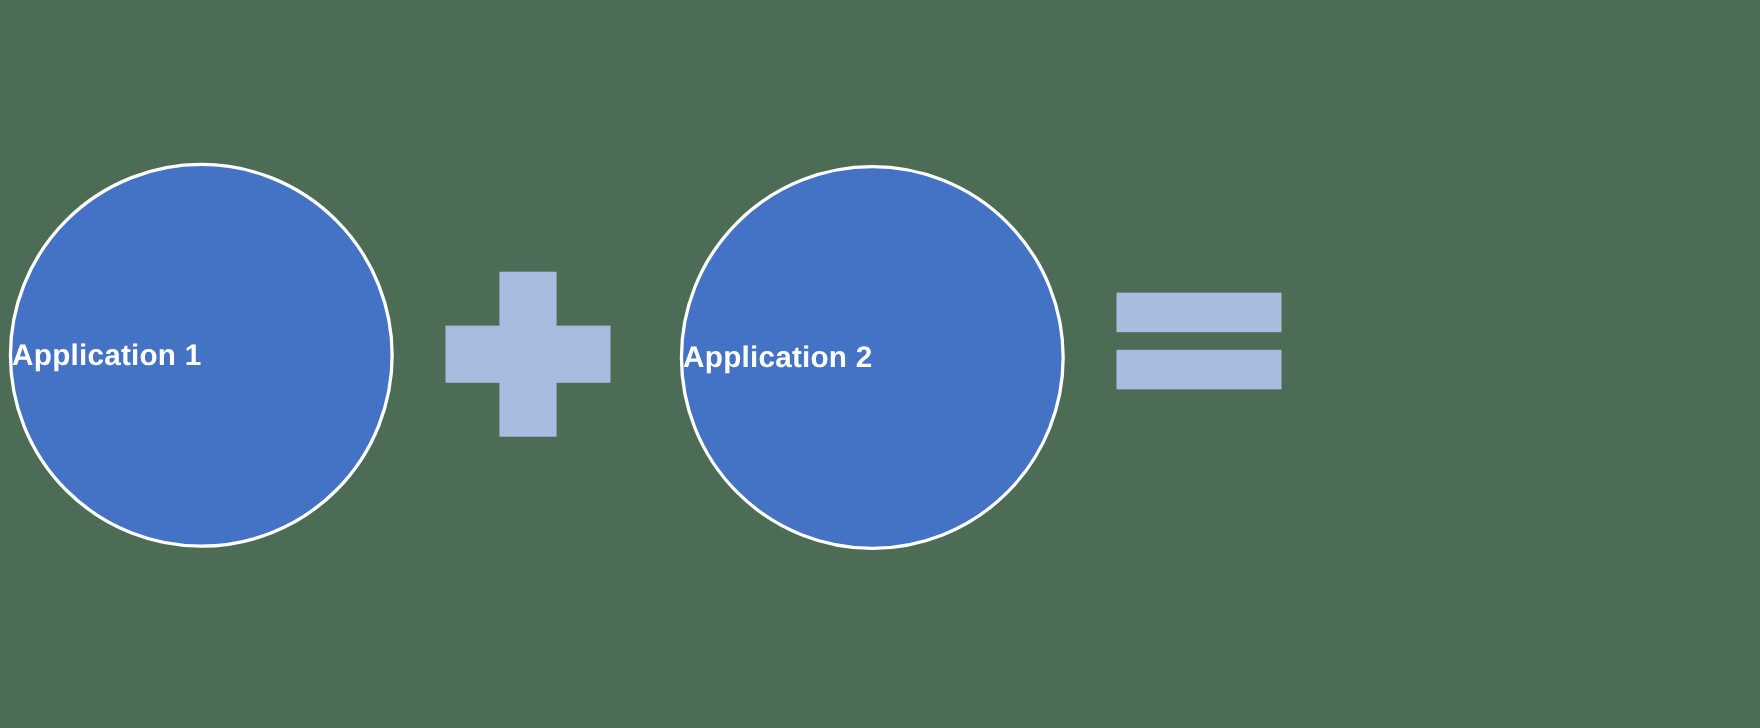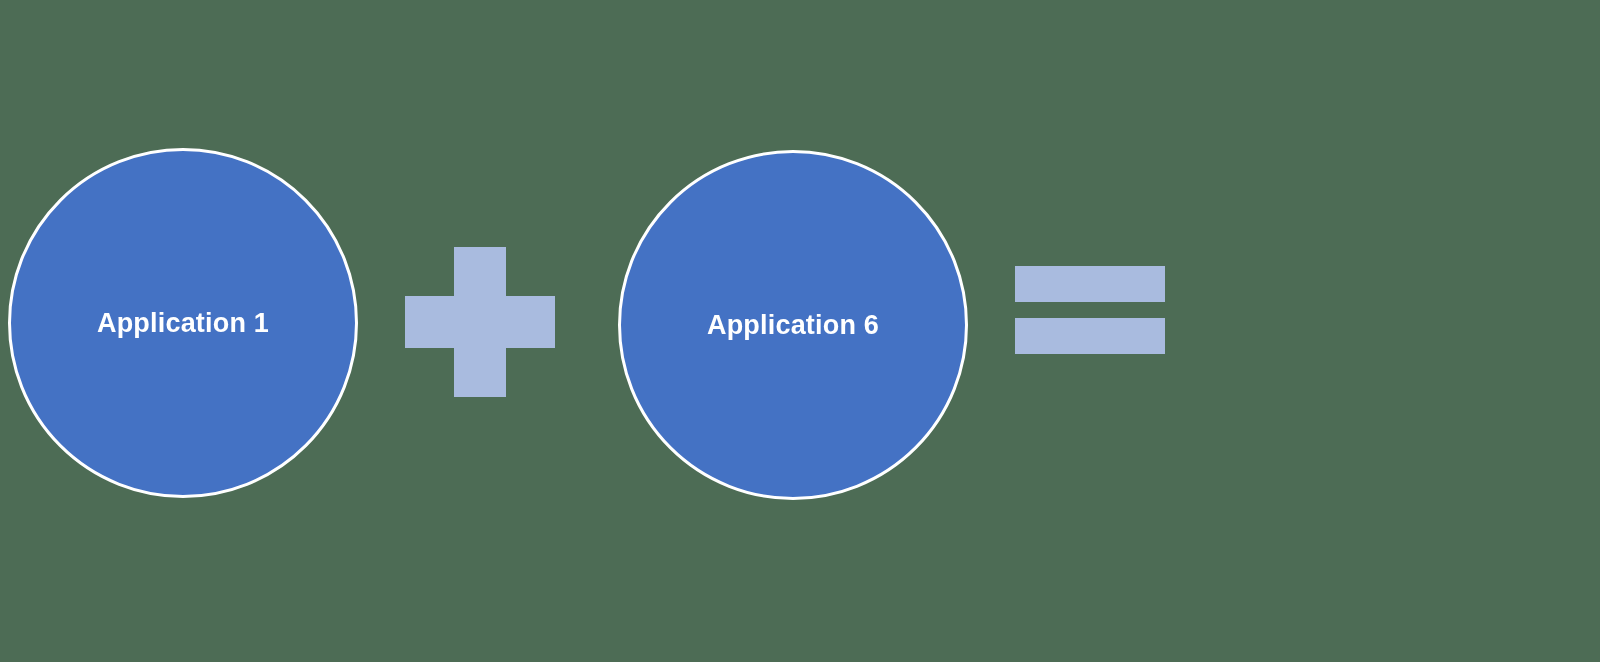--- a/index.html
+++ b/index.html
@@ -21,21 +21,20 @@
   .app-circle {
     position: absolute;
     width: 350px;
     height: 350px;
     border-radius: 50%;
     background: var(--circle-fill, #4472c4);
     border: 3px solid var(--circle-border, #ffffff);
     box-sizing: border-box;
     display: flex;
     align-items: center;
-    justify-content: center;
   }
   .app-circle .label {
     color: var(--label-text, #ffffff);
     font-size: 27px;
     font-weight: 700;
     letter-spacing: 0.2px;
     text-align: center;
   }
   #circle-1 { left: 8px;    top: 148px; }
   #circle-2 { left: 618px;  top: 150px; }
@@ -90,21 +89,21 @@
   <div class="app-circle" id="circle-1">
     <span class="label">Application 1</span>
   </div>
 
   <div class="plus-icon">
     <div class="bar-v"></div>
     <div class="bar-h"></div>
   </div>
 
   <div class="app-circle" id="circle-2">
-    <span class="label">Application 6</span>
+    <span class="label">Application 2</span>
   </div>
 
   <div class="equals-icon">
     <div class="bar top"></div>
     <div class="bar bottom"></div>
   </div>
 
 
 </div>
 

